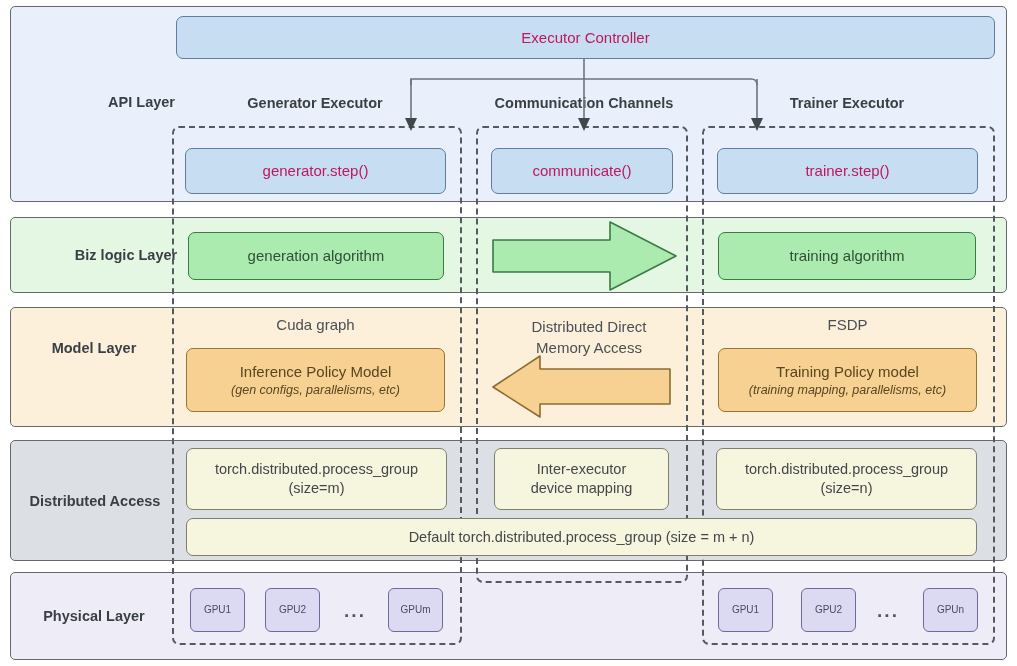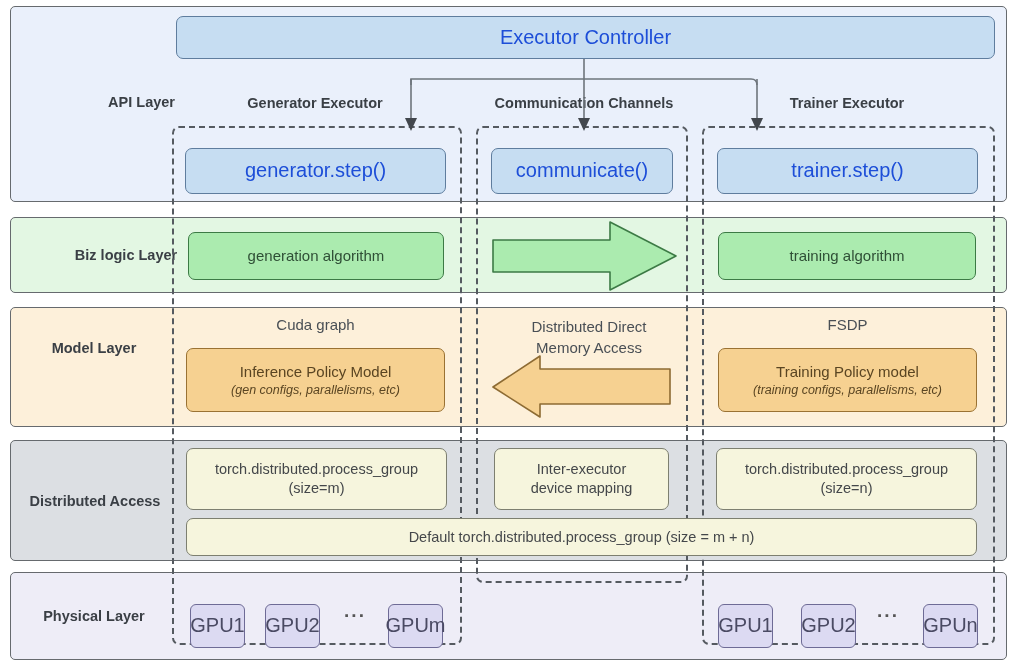--- a/index.html
+++ b/index.html
@@ -22,26 +22,26 @@
   
   .dashcol{position:absolute;box-sizing:border-box;border:2.4px dashed #555a60;
            border-radius:7px;background:transparent;}
 
   
   .node{position:absolute;box-sizing:border-box;border-radius:7px;
         display:flex;flex-direction:column;align-items:center;justify-content:center;
         text-align:center;line-height:1.28;}
   .node .sub{font-style:italic;font-size:12.5px;margin-top:1px;}
 
-  .n-blue {background:#c6ddf2;border:1.5px solid #5f7d9e;color:#1d4ed8;font-size:20px;}
+  .n-blue {background:#c6ddf2;border:1.5px solid #5f7d9e;color:#be185d;font-size:15px;}
   .n-green{background:#abebaf;border:1.5px solid #3c7a45;color:#2f4f36;font-size:15px;}
   .n-org  {background:#f6d191;border:1.5px solid #9a7233;color:#5a4522;font-size:15px;}
   .n-ivory{background:#f6f5dd;border:1.5px solid #7d7f70;color:#44474a;font-size:14.5px;}
-  .n-gpu  {background:#dcdaf2;border:1.5px solid #6e6b96;color:#4a4a63;font-size:20px;
-           border-radius:6px;margin-top:16px;}
+  .n-gpu  {background:#dcdaf2;border:1.5px solid #6e6b96;color:#4a4a63;font-size:10px;
+           border-radius:6px;}
 
   .plain{position:absolute;font-size:15px;color:#494f55;text-align:center;
          white-space:nowrap;}
 
   .dots{position:absolute;font-size:19px;color:#555;letter-spacing:2px;
         text-align:center;font-weight:bold;}
 
   svg.overlay{position:absolute;left:0;top:0;width:1017px;height:666px;
               pointer-events:none;overflow:visible;}
 
@@ -104,21 +104,21 @@
     <span class="sub">(gen configs, parallelisms, etc)</span>
   </div>
 
   <div class="plain" style="left:494px;top:318px;width:190px;">Distributed Direct</div>
   <div class="plain" style="left:494px;top:339px;width:190px;">Memory Access</div>
   <div class="arrowlabel org" style="left:527px;top:377px;width:150px;">Weights update</div>
 
   <div class="plain" style="left:718px;top:316px;width:259px;">FSDP</div>
   <div class="node n-org" style="left:718px;top:348px;width:259px;height:64px;">
     <span>Training Policy model</span>
-    <span class="sub">(training configs, parallelisms, etc)</span>
+    <span class="sub">(training mapping, parallelisms, etc)</span>
   </div>
 
   <div class="node n-ivory" style="left:186px;top:448px;width:261px;height:62px;">
     <span>torch.distributed.process_group</span>
     <span>(size=m)</span>
   </div>
   <div class="node n-ivory" style="left:494px;top:448px;width:175px;height:62px;">
     <span>Inter-executor</span>
     <span>device mapping</span>
   </div>

